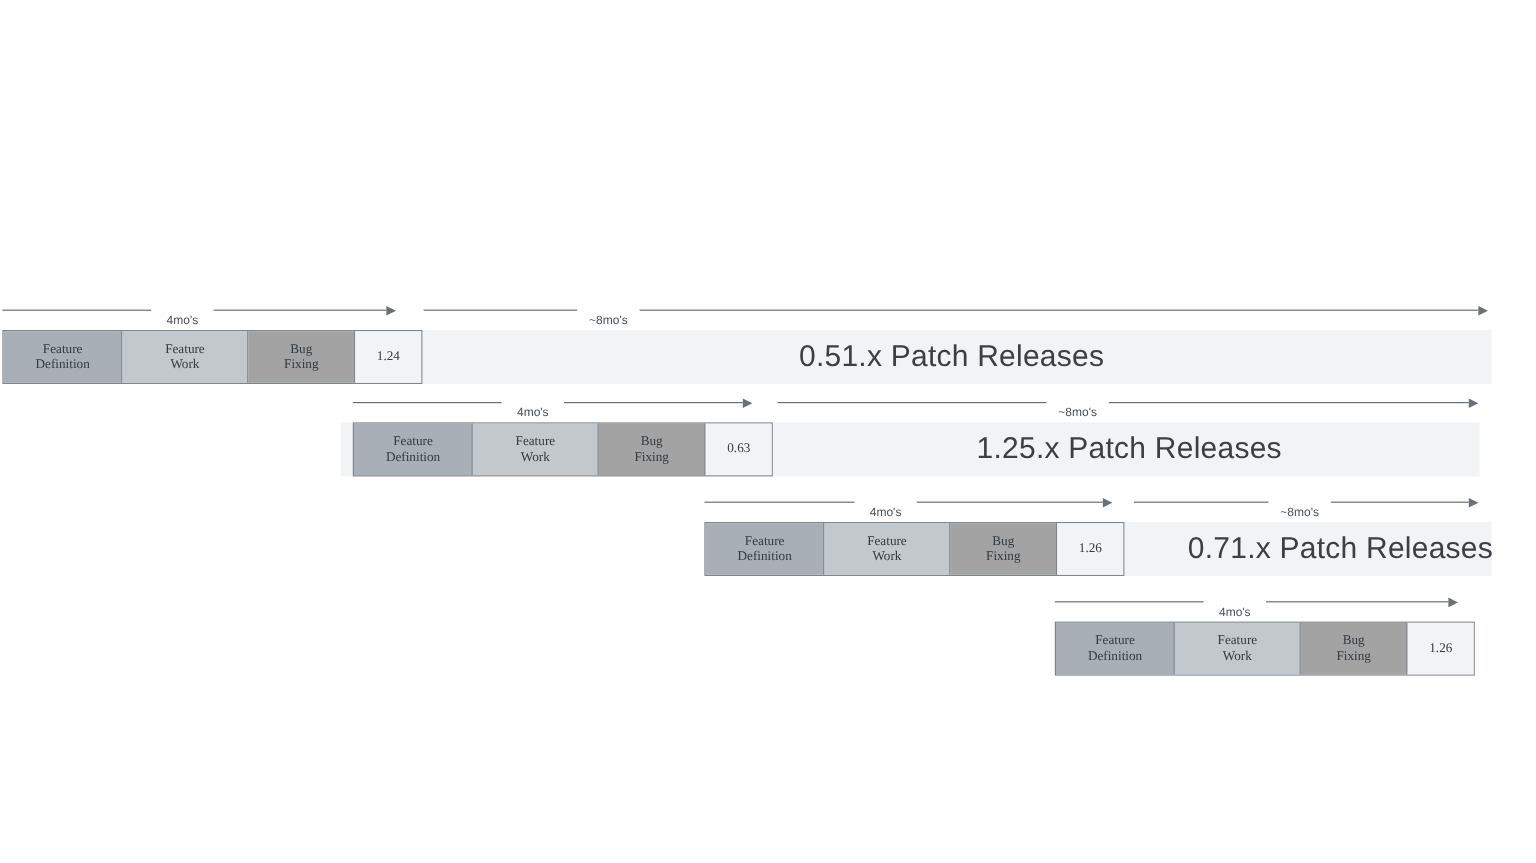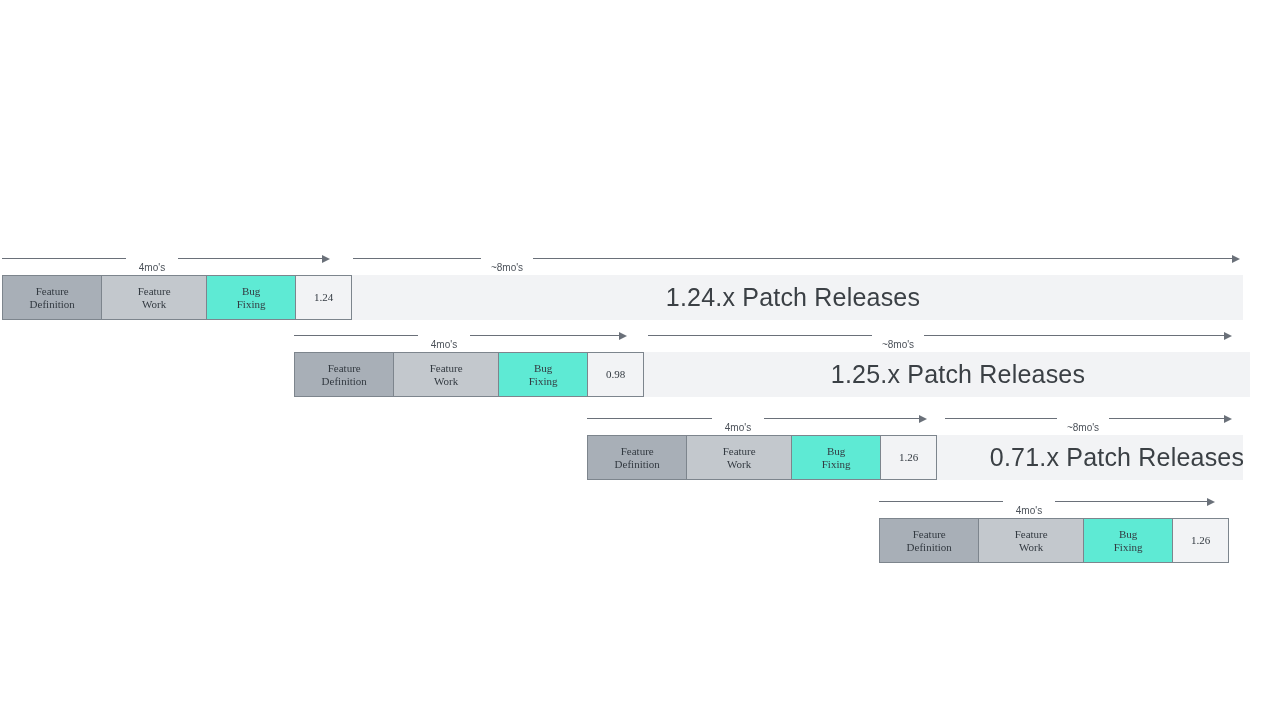--- a/index.html
+++ b/index.html
@@ -55,21 +55,21 @@
     font-size: 11px;
     line-height: 13px;
     color: #333a41;
     border-right: 1px solid #7d858d;
     white-space: pre-line;
   }
   .phase:last-child { border-right: none; }
 
   .phase-def   { background: #a8afb7; }
   .phase-work  { background: #c3c8cd; }
-  .phase-bug   { background: #5eead4; }
+  .phase-bug   { background: #a3a3a3; }
   .phase-ver   { background: #f2f3f5; font-size: 11px; }
 
   
   .arrow-line {
     position: absolute;
     height: 1px;
     background: #6a7079;
   }
   .arrow-head {
     position: absolute;
@@ -86,50 +86,50 @@
     white-space: nowrap;
     transform: translateX(-50%);
     text-align: right;
   }
 </style>
 </head>
 <body>
 
 <div id="canvas">
     <div class="patch-band" style="left: 2px; top: 275px; width: 1241px; height: 45px;">
-      <div class="patch-band-label" style="position: absolute; left: 791px; transform: translateX(-50%);">1.24.x Patch Releases</div>
+      <div class="patch-band-label" style="position: absolute; left: 791px; transform: translateX(-50%);">0.51.x Patch Releases</div>
     </div>
     <div class="phases" style="left: 2px; top: 275px; width: 350px; height: 45px;">
       <div class="phase phase-def" style="width: 100px;">Feature
 Definition</div>
       <div class="phase phase-work" style="width: 105px;">Feature
 Work</div>
       <div class="phase phase-bug" style="width: 90px;">Bug
 Fixing</div>
       <div class="phase phase-ver" style="width: 55px;">1.24</div>
     </div>
     <div class="arrow-line" style="left: 2px; top: 258px; width: 124px;"></div>
     <div class="arrow-line" style="left: 178px; top: 258px; width: 144px;"></div>
     <div class="arrow-head" style="left: 322px; top: 254.5px;"></div>
     <div class="arrow-label" style="left: 152px; top: 262px;">4mo's</div>
     <div class="arrow-line" style="left: 353px; top: 258px; width: 128px;"></div>
     <div class="arrow-line" style="left: 533px; top: 258px; width: 699px;"></div>
     <div class="arrow-head" style="left: 1232px; top: 254.5px;"></div>
     <div class="arrow-label" style="left: 507px; top: 262px;">~8mo's</div>
-    <div class="patch-band" style="left: 301px; top: 352px; width: 949px; height: 45px;">
+    <div class="patch-band" style="left: 284px; top: 352px; width: 949px; height: 45px;">
       <div class="patch-band-label" style="position: absolute; left: 657px; transform: translateX(-50%);">1.25.x Patch Releases</div>
     </div>
     <div class="phases" style="left: 294px; top: 352px; width: 350px; height: 45px;">
       <div class="phase phase-def" style="width: 100px;">Feature
 Definition</div>
       <div class="phase phase-work" style="width: 105px;">Feature
 Work</div>
       <div class="phase phase-bug" style="width: 90px;">Bug
 Fixing</div>
-      <div class="phase phase-ver" style="width: 55px;">0.98</div>
+      <div class="phase phase-ver" style="width: 55px;">0.63</div>
     </div>
     <div class="arrow-line" style="left: 294px; top: 335px; width: 124px;"></div>
     <div class="arrow-line" style="left: 470px; top: 335px; width: 149px;"></div>
     <div class="arrow-head" style="left: 619px; top: 331.5px;"></div>
     <div class="arrow-label" style="left: 444px; top: 339px;">4mo's</div>
     <div class="arrow-line" style="left: 648px; top: 335px; width: 224px;"></div>
     <div class="arrow-line" style="left: 924px; top: 335px; width: 300px;"></div>
     <div class="arrow-head" style="left: 1224px; top: 331.5px;"></div>
     <div class="arrow-label" style="left: 898px; top: 339px;">~8mo's</div>
     <div class="patch-band" style="left: 587px; top: 435px; width: 656px; height: 45px;">

